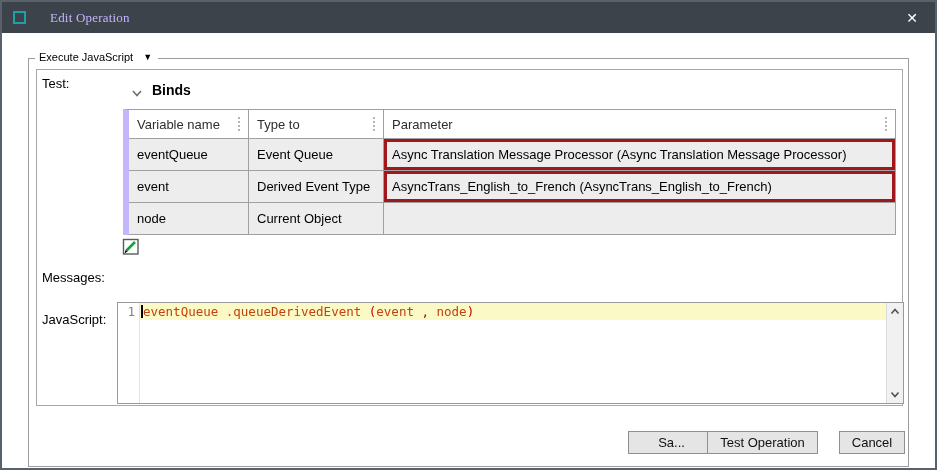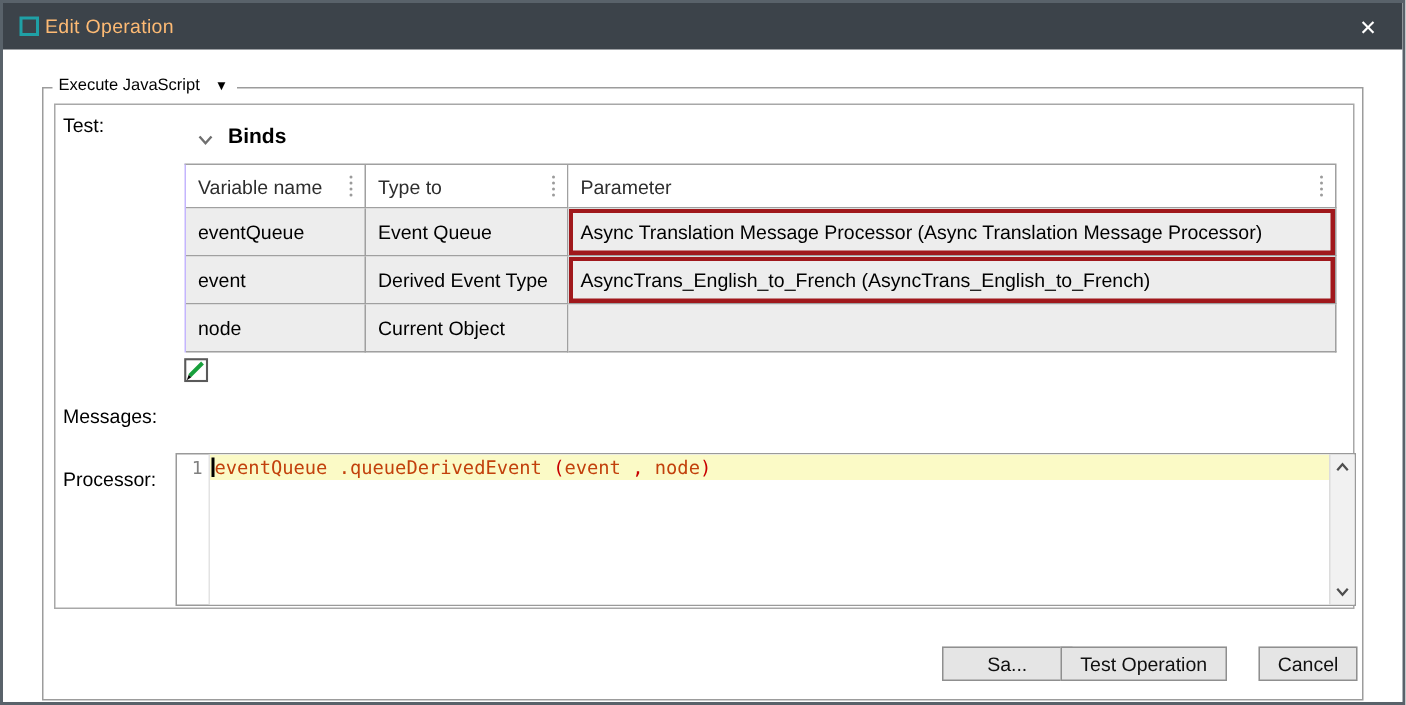--- a/index.html
+++ b/index.html
@@ -10,21 +10,21 @@
   }
   
   .titlebar {
     position:absolute; top:0; left:0; right:0; height:31px;
     background:#3C434A; display:flex; align-items:center;
   }
   .title-icon {
     width:13px; height:13px; margin-left:11px;
     border:2px solid #1FA0A6; background:transparent;
   }
-  .title-text { color:#fdba74; font-size:13px; margin-left:4px; letter-spacing:.2px; }
+  .title-text { color:#c4b5fd; font-size:13px; margin-left:24px; letter-spacing:.2px;font-family:Liberation Serif, serif; }
   .close-btn {
     margin-left:auto; width:46px; height:31px; display:flex;
     align-items:center; justify-content:center; color:#FFFFFF; font-size:14px;
     cursor:default;
   }
   
   .groupbox {
     position:absolute; left:26px; top:56px; width:881px; height:409px;
     border:1px solid #9C9C9C; background:#fff;
   }
@@ -39,21 +39,21 @@
     border:1px solid #A8A8A8; background:#fff;
   }
   .field-label { position:absolute; font-size:13px; color:#000; }
   
   .expander { position:absolute; display:flex; align-items:flex-end; gap:9px; cursor:default; }
   .expander .exp-title { font-size:14px; font-weight:bold; color:#000; }
   
   .binds-table {
     position:absolute; left:86px; top:39px;
     display:grid; grid-template-columns:120px 135px 512px;
-    border-top:1px solid #A0A0A0; border-left:1px solid #c4b5fd;
+    border-top:1px solid #A0A0A0; border-left:6px solid #c4b5fd;
     background:#fff;
   }
   .th {
     height:29px; background:#FFFFFF; display:flex; align-items:center;
     justify-content:space-between; padding:0 6px 0 8px;
     font-size:13px; color:#2E2E2E;
     border-right:1px solid #A0A0A0; border-bottom:1px solid #A0A0A0;
   }
   .td {
     height:32px; background:#EDEDED; display:flex; align-items:center;
@@ -189,21 +189,21 @@
 
       <span class="field-label" style="left:5px; top:200px;">Messages:</span>
 
       <div class="expander" style="left:96px; top:205px;margin-top:39px;">
         <svg width="9" height="12">
           <polyline points="2,2 6.5,6 2,10" fill="none" stroke="#6F6F6F" stroke-width="1.6"></polyline>
         </svg>
         <span class="exp-title">Messages</span>
       </div>
 
-      <span class="field-label" style="left:5px; top:242px;">Processor:</span>
+      <span class="field-label" style="left:5px; top:242px;">JavaScript:</span>
 
       <div class="editor">
         <div class="gutter">
           <span>1</span>
         </div>
         <div class="code-pane">
           <div class="current-line">
             <span class="caret"></span><span class="tok-ident">eventQueue .queueDerivedEvent </span><span class="tok-punct">(</span><span class="tok-ident">event</span><span class="tok-punct"> , </span><span class="tok-ident">node</span><span class="tok-punct">)</span>
           </div>
         </div>

